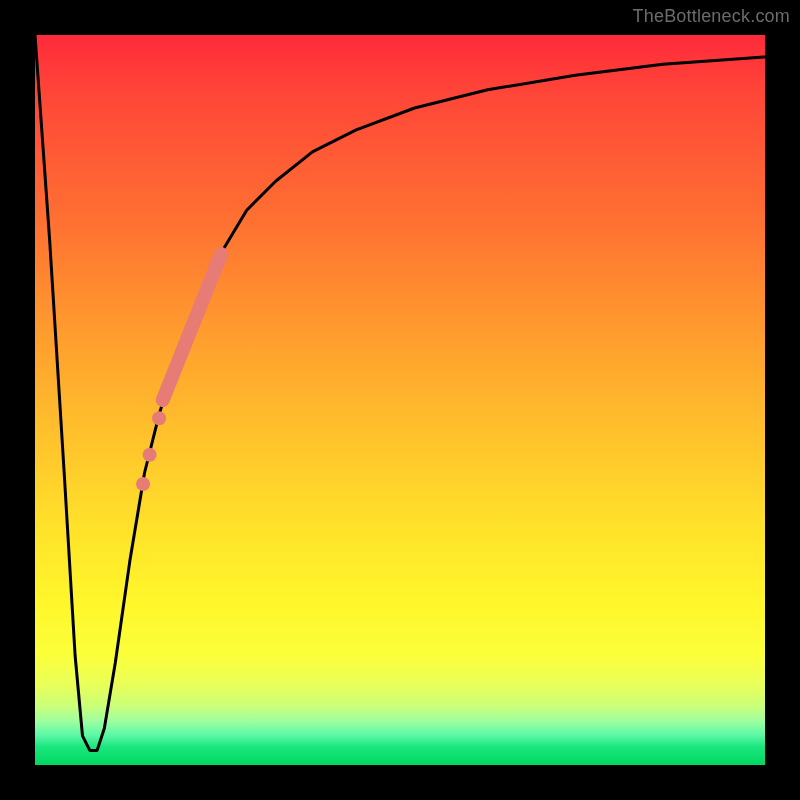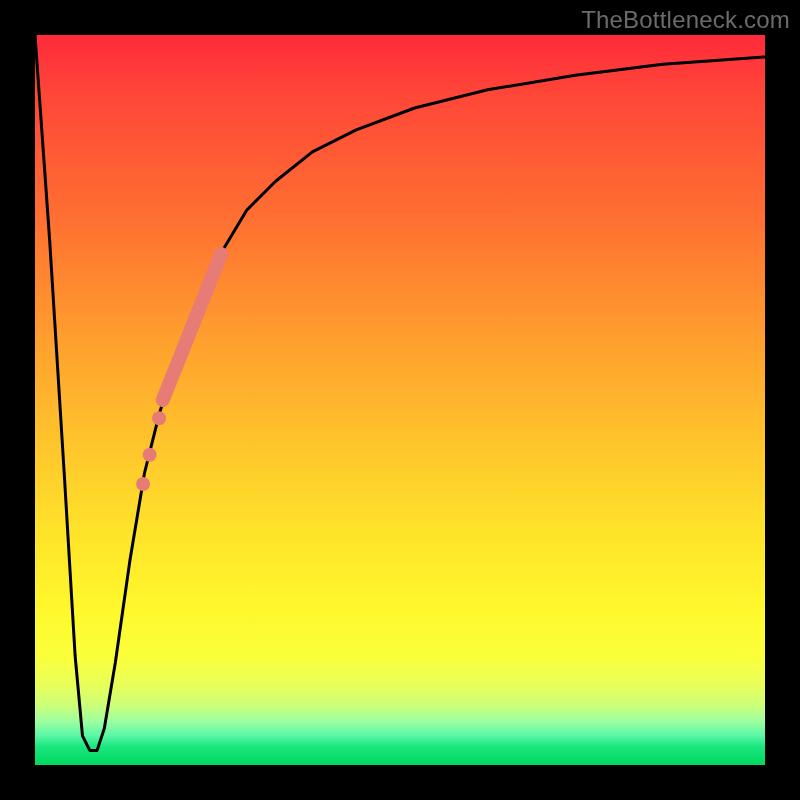--- a/index.html
+++ b/index.html
@@ -40,21 +40,21 @@
       #58f7a6 96%,
       #1ae67d 97.5%,
       #00d860 100%
     );
   }
   .watermark {
     position: absolute;
     top: 6px;
     right: 10px;
     color: #6b6b6b;
-    font-size: 24px;
+    font-size: 18px;
     font-weight: 400;
     letter-spacing: 0.2px;
     user-select: none;
   }
   svg.curve {
     position: absolute;
     left: 0;
     top: 0;
     width: 730px;
     height: 730px;

